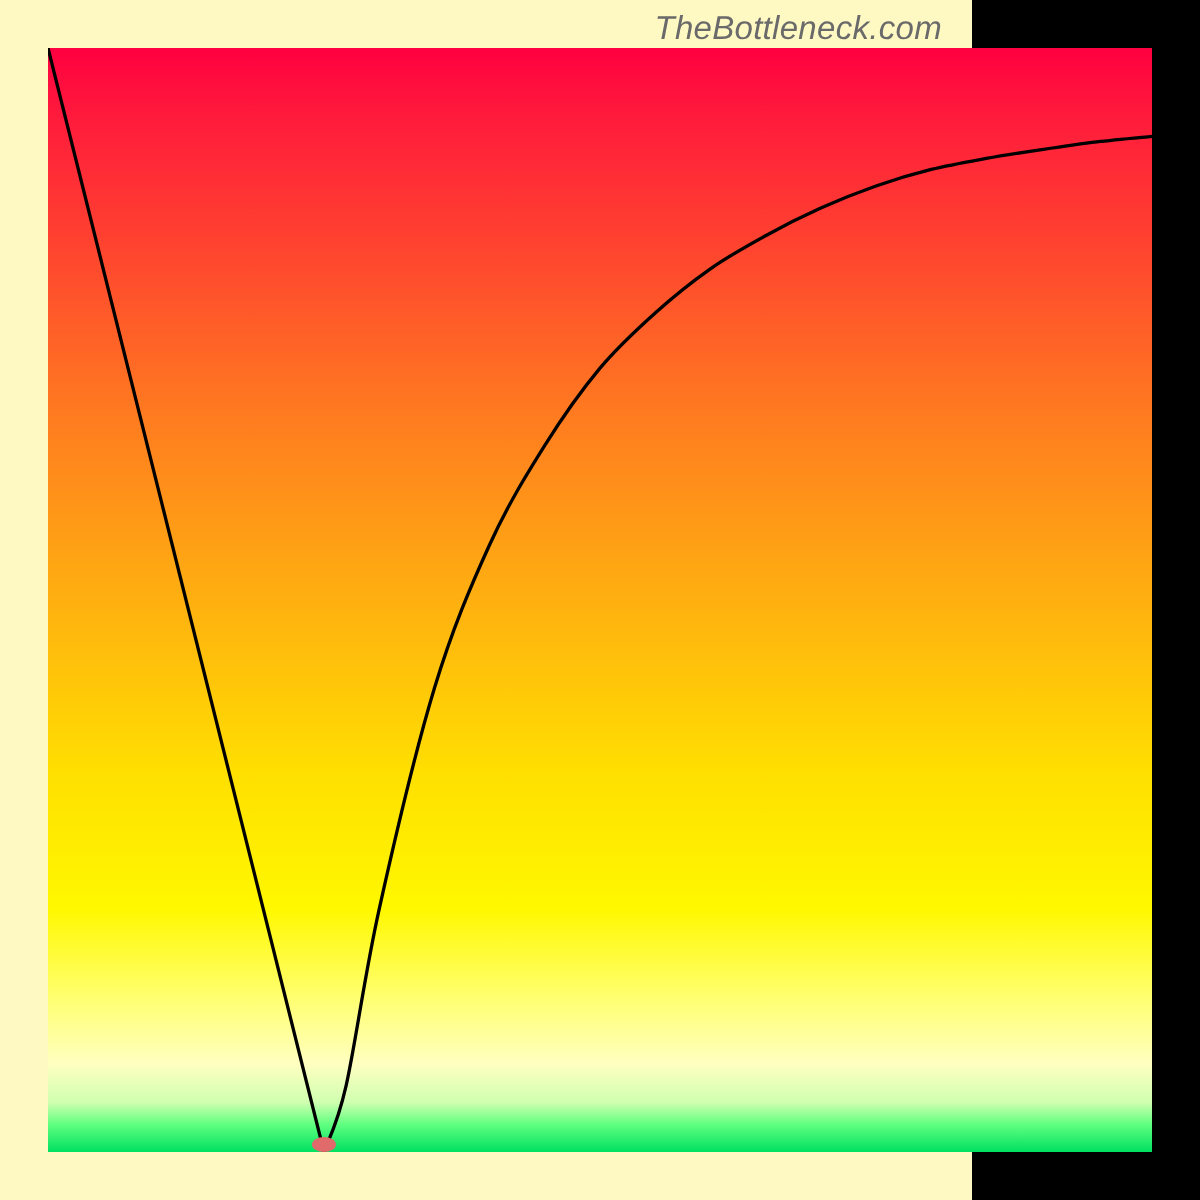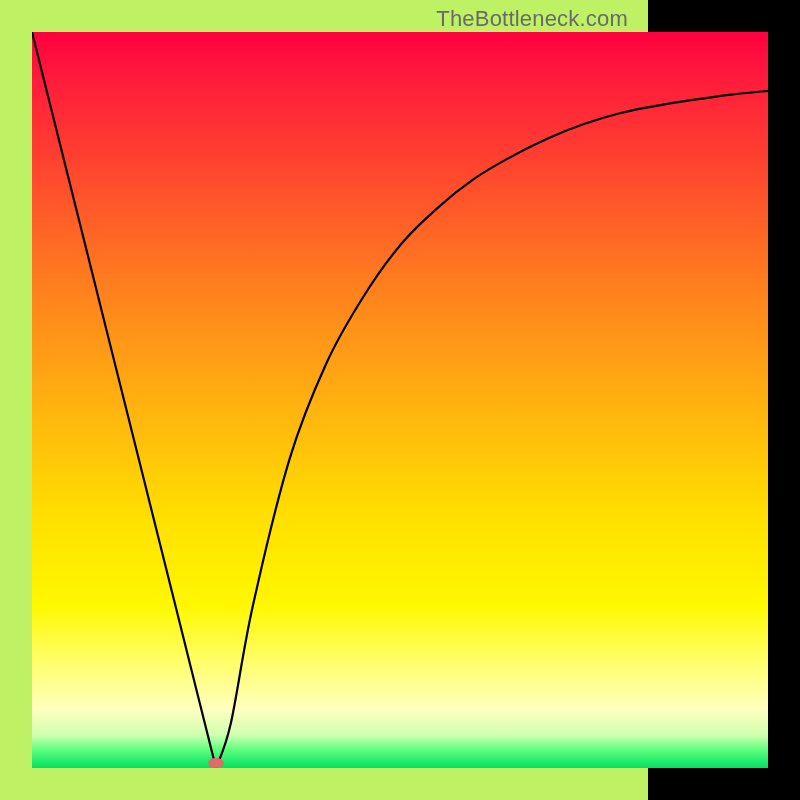--- a/index.html
+++ b/index.html
@@ -8,21 +8,22 @@
     width: 800px;
     height: 800px;
     overflow: hidden;
     background: #000;
     font-family: Arial, Helvetica, sans-serif;
   }
   .frame {
     position: relative;
     width: 648px;
     height: 800px;
-    background: #bef264;
+    background: #fef9c3;
+    font-style: italic;
   }
   .plot-area {
     position: absolute;
     left: 32px;
     top: 32px;
     width: 736px;
     height: 736px;
     
   }
   .plot-area svg {

